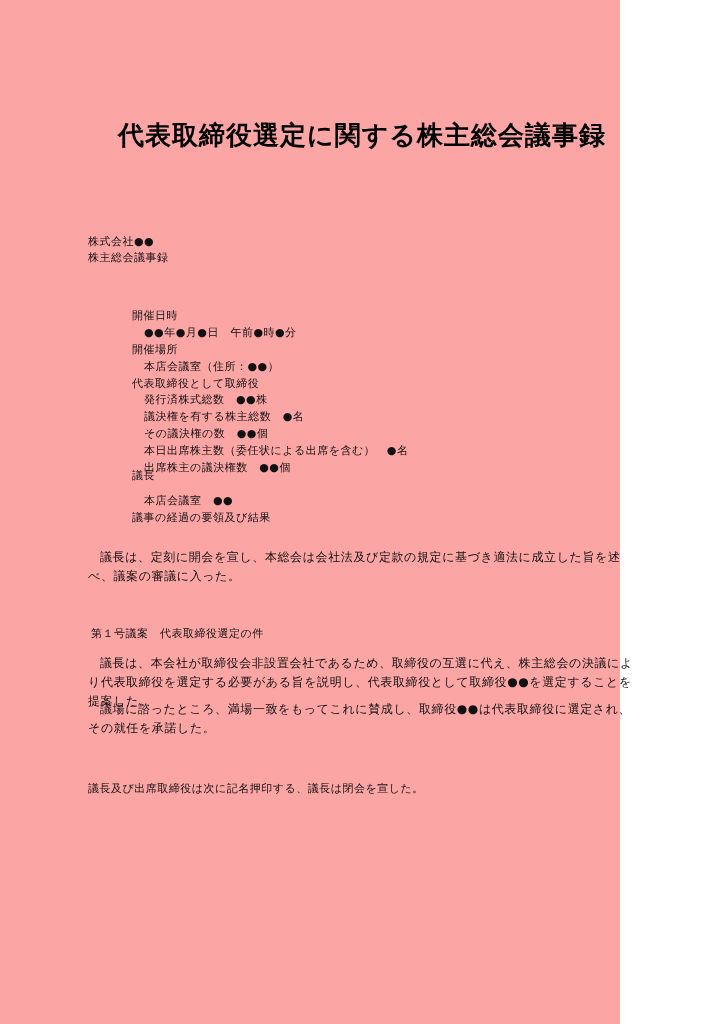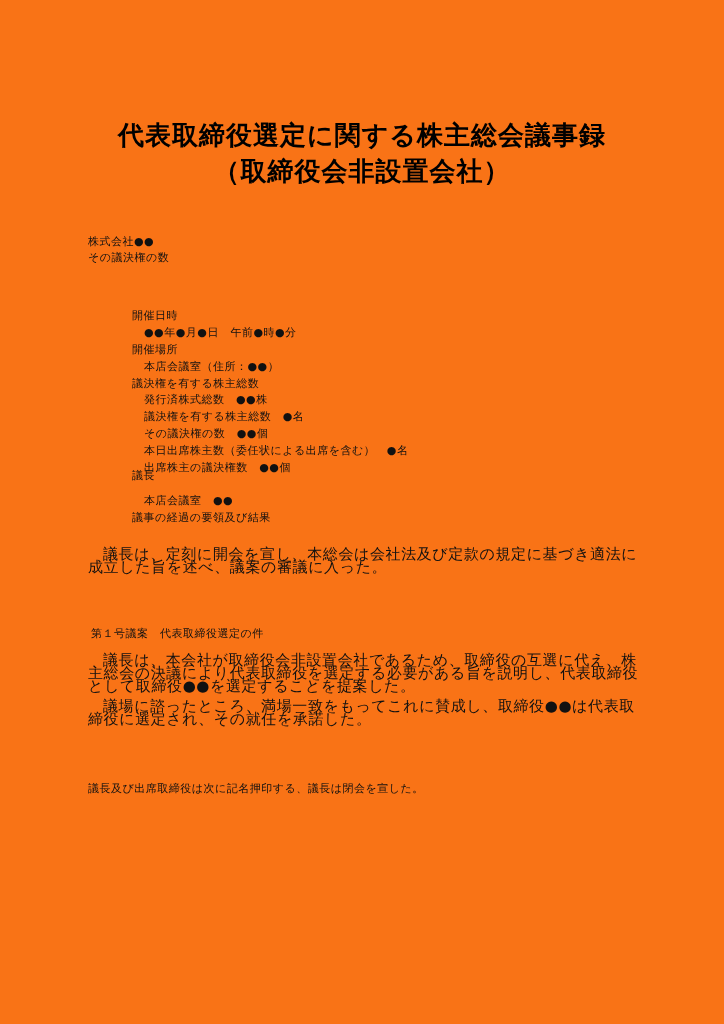--- a/index.html
+++ b/index.html
@@ -11,22 +11,22 @@
       width: 724px;
       height: 1024px;
       position: relative;
       overflow: hidden;
       font-family: "DejaVu Sans", "Liberation Sans", sans-serif;
       color: #111111;
     }
     .page {
       position: absolute;
       left: 0; top: 0;
-      width: 724px; height: 1024px;
-      background: #f97316;
+      width: 620px; height: 1024px;
+      background: #fca5a5;
     }
     .title {
       position: absolute;
       left: 0;
       width: 724px;
       text-align: center;
       font-weight: bold;
       font-size: 26px;
       line-height: 34px;
       letter-spacing: 1px;
@@ -39,44 +39,43 @@
       font-size: 11px;
       line-height: 15px;
       white-space: nowrap;
       color: #111;
       letter-spacing: 0.5px;
     }
     .para {
       position: absolute;
       left: 88px;
       width: 552px;
-      font-size: 15px;
-      line-height: 13px;
+      font-size: 12px;
+      line-height: 19px;
       color: #111;
       letter-spacing: 0.6px;
       text-indent: 1em;
     }
   </style>
 </head>
 <body>
 
 <div class="page">
 
   <div class="title l1">代表取締役選定に関する株主総会議事録</div>
-  <div class="title l2">（取締役会非設置会社）</div>
 
   <div class="txt" style="left:88px; top:234px;">株式会社●●</div>
-  <div class="txt" style="left:88px; top:250px;">その議決権の数</div>
+  <div class="txt" style="left:88px; top:250px;">株主総会議事録</div>
 
   <div>
     <div class="txt" style="left:132px; top:308px;">開催日時</div>
     <div class="txt" style="left:144px; top:325px;">●●年●月●日　午前●時●分</div>
     <div class="txt" style="left:132px; top:342px;">開催場所</div>
     <div class="txt" style="left:144px; top:359px;">本店会議室（住所：●●）</div>
-    <div class="txt" style="left:132px; top:376px;">議決権を有する株主総数</div>
+    <div class="txt" style="left:132px; top:376px;">代表取締役として取締役</div>
     <div class="txt" style="left:144px; top:392px;">発行済株式総数　●●株</div>
     <div class="txt" style="left:144px; top:409px;">議決権を有する株主総数　●名</div>
     <div class="txt" style="left:144px; top:426px;">その議決権の数　●●個</div>
     <div class="txt" style="left:144px; top:443px;">本日出席株主数（委任状による出席を含む）　●名</div>
     <div class="txt" style="left:144px; top:460px;">出席株主の議決権数　●●個</div>
     <div class="txt" style="left:132px; top:468px;">議長</div>
     <div class="txt" style="left:144px; top:493px;">本店会議室　●●</div>
     <div class="txt" style="left:132px; top:510px;">議事の経過の要領及び結果</div>
   </div>
 

